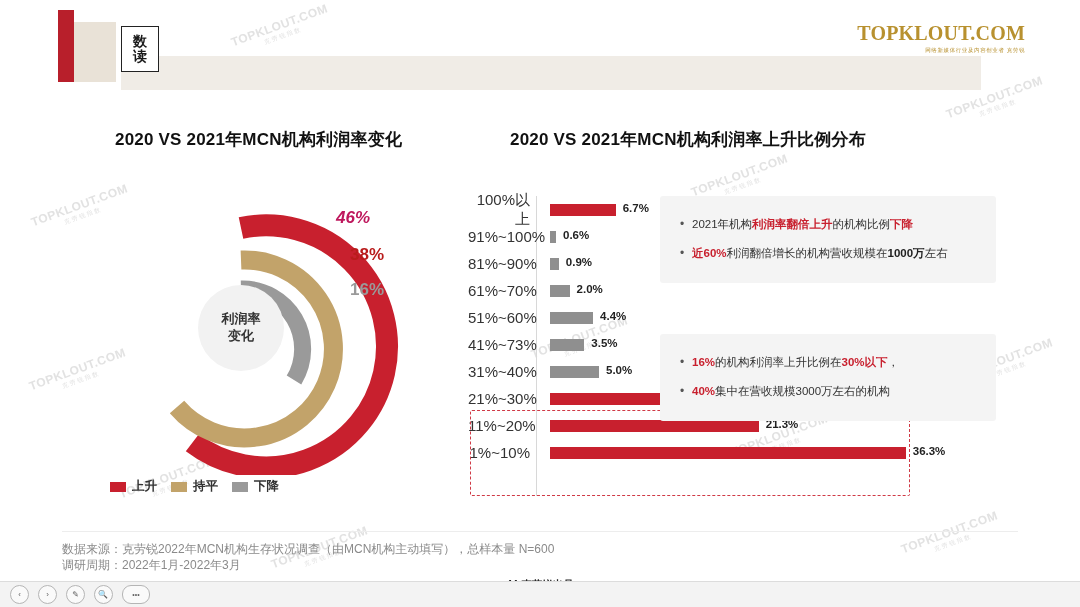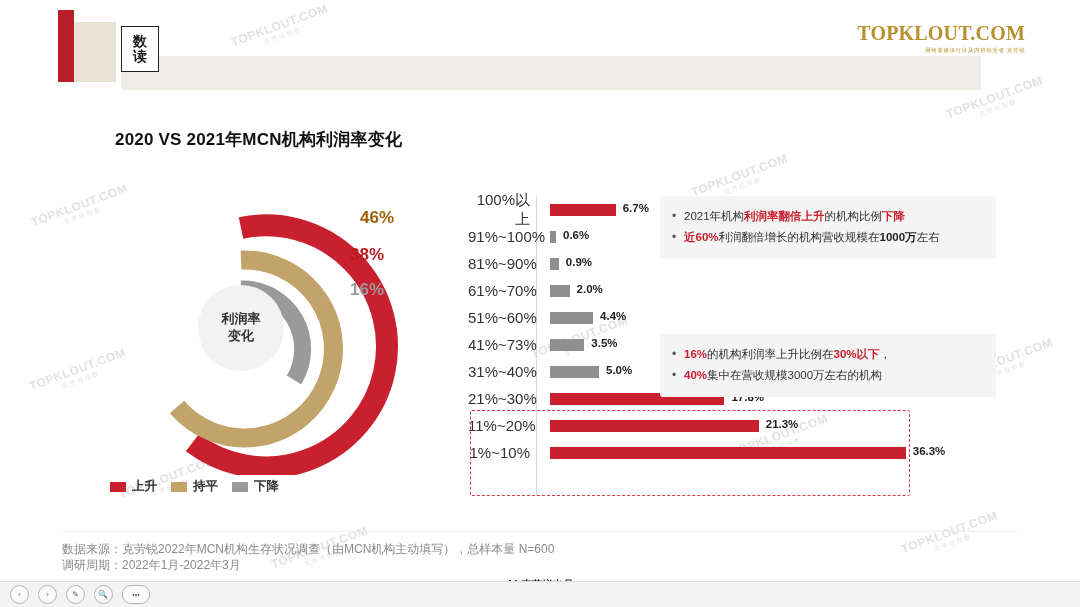--- a/index.html
+++ b/index.html
@@ -65,21 +65,21 @@
   #secRight{left:510px;top:128px;}
 
   
   #donutWrap{position:absolute;left:120px;top:185px;width:280px;height:290px;}
   .donut-center{
     position:absolute;left:78px;top:100px;width:86px;height:86px;border-radius:50%;
     background:#f2f2f2;display:flex;flex-direction:column;align-items:center;justify-content:center;
     font-size:13px;font-weight:700;color:#333;line-height:1.3;
   }
   .arc-lbl{position:absolute;font-size:17px;font-weight:700;}
-  #lblUp{left:240px;top:23px;color:#a16207;}
+  #lblUp{left:216px;top:23px;color:#be185d;font-style:italic;}
   #lblFlat{left:230px;top:60px;color:#b91c1c;}
   #lblDown{left:230px;top:95px;color:#9a9a9a;}
 
   
   #legend{position:absolute;left:110px;top:478px;display:flex;gap:14px;align-items:center;}
   .lg{display:flex;align-items:center;gap:6px;font-size:12.5px;color:#333;font-weight:600;}
   .lg .sw{width:16px;height:10px;display:inline-block;}
 
   
   #barchart{position:absolute;left:468px;top:196px;width:460px;height:300px;}
@@ -97,21 +97,21 @@
   #dashbox{
     position:absolute;left:470px;top:410px;width:438px;height:84px;
     border:1px dashed #d03a46;border-radius:2px;
   }
 
   
   .callout{
     position:absolute;background:#f4f4f4;border-radius:3px;padding:10px 14px 10px 12px;
     font-size:11.5px;line-height:1.85;color:#333;
   }
-  .callout li{margin:0;list-style:none;position:relative;padding-left:12px;white-space:nowrap;}
+  .callout li{margin:8px;list-style:none;position:relative;padding-left:12px;white-space:nowrap;}
   .callout li:before{content:"•";position:absolute;left:0;top:-1px;color:#555;font-size:12px;}
   .callout b.red{color:#c8202e;font-weight:700;}
   .callout b.dk{color:#222;font-weight:700;}
   #callout1{left:660px;top:196px;width:310px;}
   #callout2{left:660px;top:334px;width:310px;}
 
   
   .foot{position:absolute;left:62px;font-size:12px;color:#8a8a8a;}
   #foot1{top:541px;}
   #foot2{top:557px;}
@@ -154,20 +154,21 @@
     <span>数</span>
     <span>读</span>
   </div>
 
   <div class="logo">
     <div class="main">TOPKLOUT.COM</div>
     <div class="sub">网络新媒体行业及内容创业者 克劳锐</div>
   </div>
 
   <div class="sec-title" id="secLeft">2020 VS 2021年MCN机构利润率变化</div>
+  <div class="sec-title" id="secRight">2020 VS 2021年MCN机构利润率上升比例分布</div>
 
   <div id="donutWrap">
     <svg width="280" height="290" viewBox="0 0 280 290">
 
       <path fill="none" stroke="#c8202e" stroke-width="22" d="M 121 22 A 121 121 0 1 1 72.5 236.5" transform="translate(0,21)"></path>
 
       <path fill="none" stroke="#c2a36a" stroke-width="19" d="M 121 54 A 89 89 0 1 1 57 201" transform="translate(0,21)"></path>
 
       <path fill="none" stroke="#9a9a9a" stroke-width="17" d="M 121 83 A 60 60 0 0 1 174 174" transform="translate(0,21)"></path>
     </svg>

